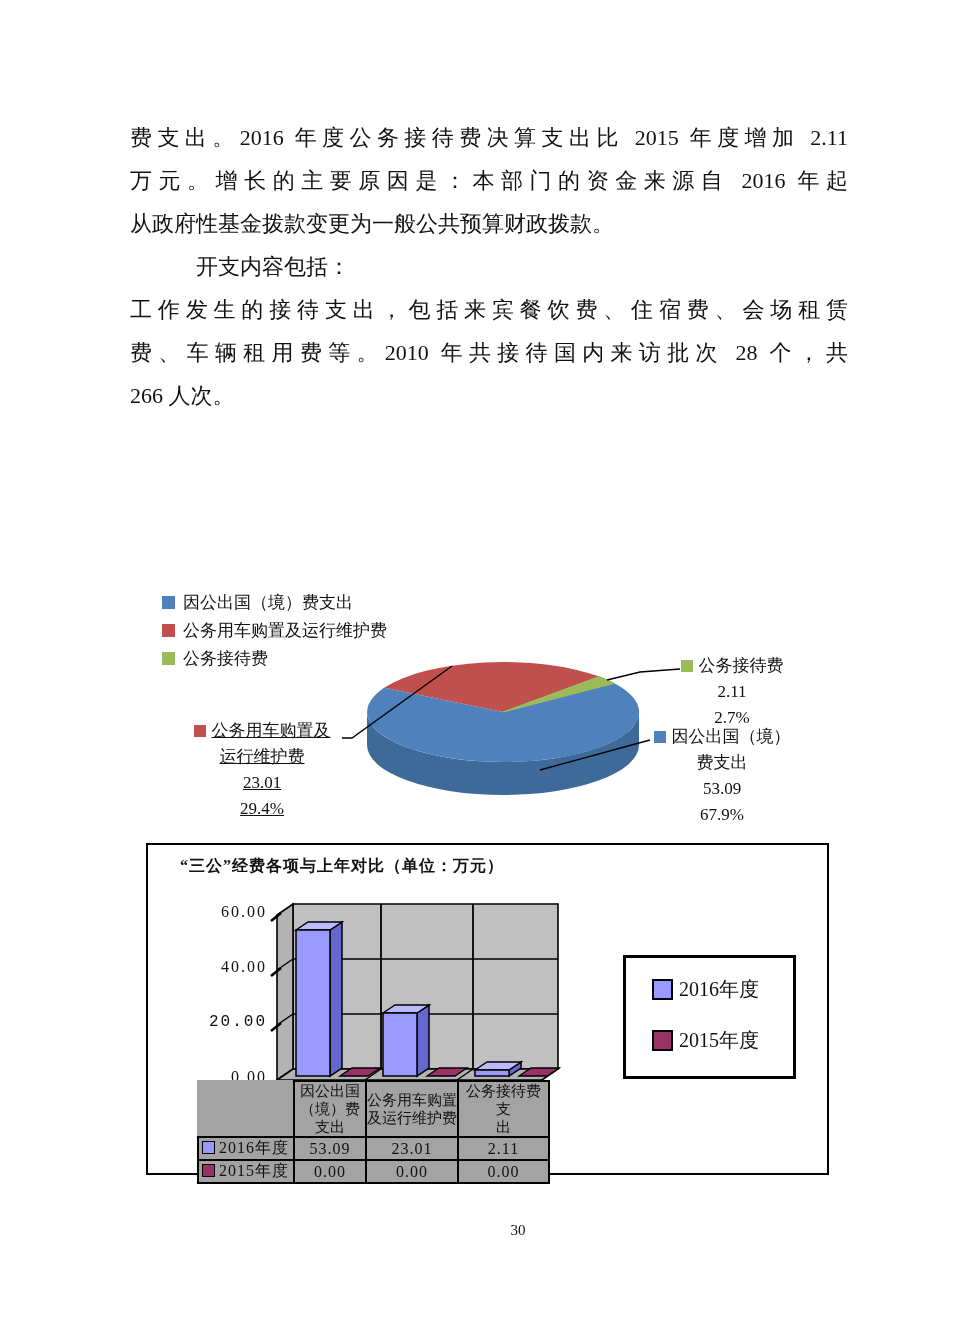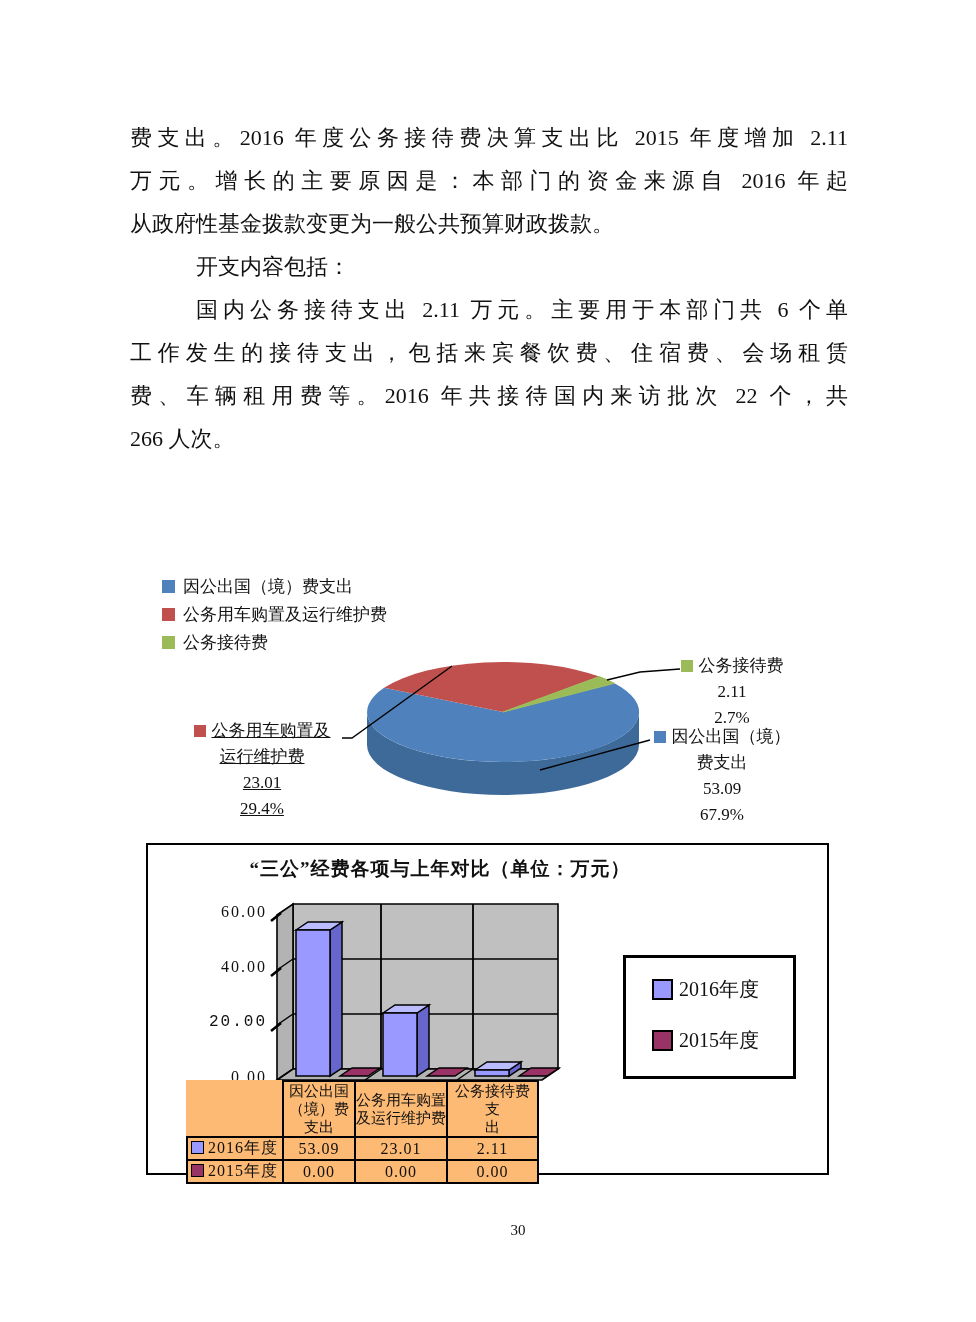--- a/index.html
+++ b/index.html
@@ -5,40 +5,40 @@
   html,body{margin:0;padding:0;background:#888;}
   .page{position:relative;width:976px;height:1322px;background:#fff;margin:0 auto;
         font-family:"Liberation Serif","DejaVu Serif",serif;color:#111;overflow:hidden;}
   
   .textblock{position:absolute;left:130px;top:116px;width:718px;font-size:22px;line-height:43px;}
   .tline{white-space:nowrap;}
   .just{text-align:justify;text-align-last:justify;white-space:normal;}
   .indent{padding-left:66px;}
   
   .pie-title{position:absolute;left:308px;top:574px;font-size:23px;font-weight:bold;letter-spacing:1px;}
-  .pie-legend{position:absolute;left:162px;top:572px;}
+  .pie-legend{position:absolute;left:162px;top:588px;}
   .pie-legend .pl-item{display:flex;align-items:center;height:28px;}
   .swatch{display:inline-block;width:13px;height:13px;margin-right:8px;flex:0 0 13px;}
   .pl-label{font-size:17px;}
   .callout{position:absolute;text-align:center;font-size:17px;line-height:26px;}
   .co-car{left:182px;top:718px;width:160px;text-decoration:underline;}
   .co-rec{left:672px;top:653px;width:120px;}
   .co-abr{left:648px;top:724px;width:148px;}
   .co-sq{display:inline-block;width:12px;height:12px;margin-right:6px;vertical-align:-1px;}
   svg{position:absolute;}
   .pie-svg{left:150px;top:555px;}
   .bar-svg{left:148px;top:843px;}
   
   .bar-box{position:absolute;left:146px;top:843px;width:679px;height:328px;border:2px solid #000;background:#fff;}
-  .bar-title{position:absolute;left:180px;top:856px;width:520px;text-align:center;font-size:19px;font-weight:bold;letter-spacing:1px;}
+  .bar-title{position:absolute;left:180px;top:856px;width:520px;text-align:left;font-size:16px;font-weight:bold;letter-spacing:1px;}
   .ylab{position:absolute;width:75px;text-align:right;font-size:16px;letter-spacing:2px;}
   .ylab0{left:192px;top:903px;} .ylab1{left:192px;top:958px;}
   .ylab2{left:192px;top:1013px;font-family:Liberation Mono, monospace;} .ylab3{left:192px;top:1068px;}
   
-  .btable{position:absolute;left:186px;top:1080px;border-collapse:collapse;table-layout:fixed;background:#fdba74;}
+  .btable{position:absolute;left:197px;top:1080px;border-collapse:collapse;table-layout:fixed;background:#a3a3a3;}
   .btable td{border:2px solid #000;text-align:center;vertical-align:middle;padding:0;}
   .btable td.blank{border:none;background:transparent;}
   .btable .hrow td{font-size:15px;line-height:18px;height:38px;}
   .btable .drow td{font-size:16px;height:21px;letter-spacing:1px;}
   .btable .lbl{font-size:15px;text-align:left;padding-left:3px;letter-spacing:0;}
   .sq-sm{display:inline-block;width:11px;height:11px;border:1.5px solid #000;margin-right:4px;vertical-align:-1px;}
   
   .bar-legend{position:absolute;left:623px;top:955px;width:167px;height:118px;border:3px solid #000;background:#fff;}
   .bl-item{display:flex;align-items:center;margin:18px 0 0 26px;}
   .bl-item + .bl-item{margin-top:24px;}
@@ -49,23 +49,22 @@
 </head>
 <body>
 
 <div class="page">
 
   <div class="textblock">
     <div class="tline just">费支出。2016 年度公务接待费决算支出比 2015 年度增加 2.11</div>
     <div class="tline just">万元。增长的主要原因是：本部门的资金来源自 2016 年起</div>
     <div class="tline">从政府性基金拨款变更为一般公共预算财政拨款。</div>
     <div class="tline indent">开支内容包括：</div>
-    <div class="tline just indent">国内公务接待支出 2.11 万元。主要用于本部门共 6 个单</div>
     <div class="tline just">工作发生的接待支出，包括来宾餐饮费、住宿费、会场租赁</div>
-    <div class="tline just">费、车辆租用费等。2016 年共接待国内来访批次 22 个，共</div>
+    <div class="tline just">费、车辆租用费等。2010 年共接待国内来访批次 28 个，共</div>
     <div class="tline">266 人次。</div>
   </div>
 
   <svg class="pie-svg" width="700" height="275" viewBox="150 555 700 275">
 
     <path d="M 367 712 A 136 50 0 0 0 639 712 L 639 745 A 136 50 0 0 1 367 745 Z" fill="#3D6A99"></path>
 
     <path d="M 503 712 L 614.4 683.3 A 136 50 0 1 1 384.1 687.8 Z" fill="#4F81BD"></path>
 
     <path d="M 503 712 L 384.1 687.8 A 136 50 0 0 1 599.2 676.6 Z" fill="#C0504D"></path>

